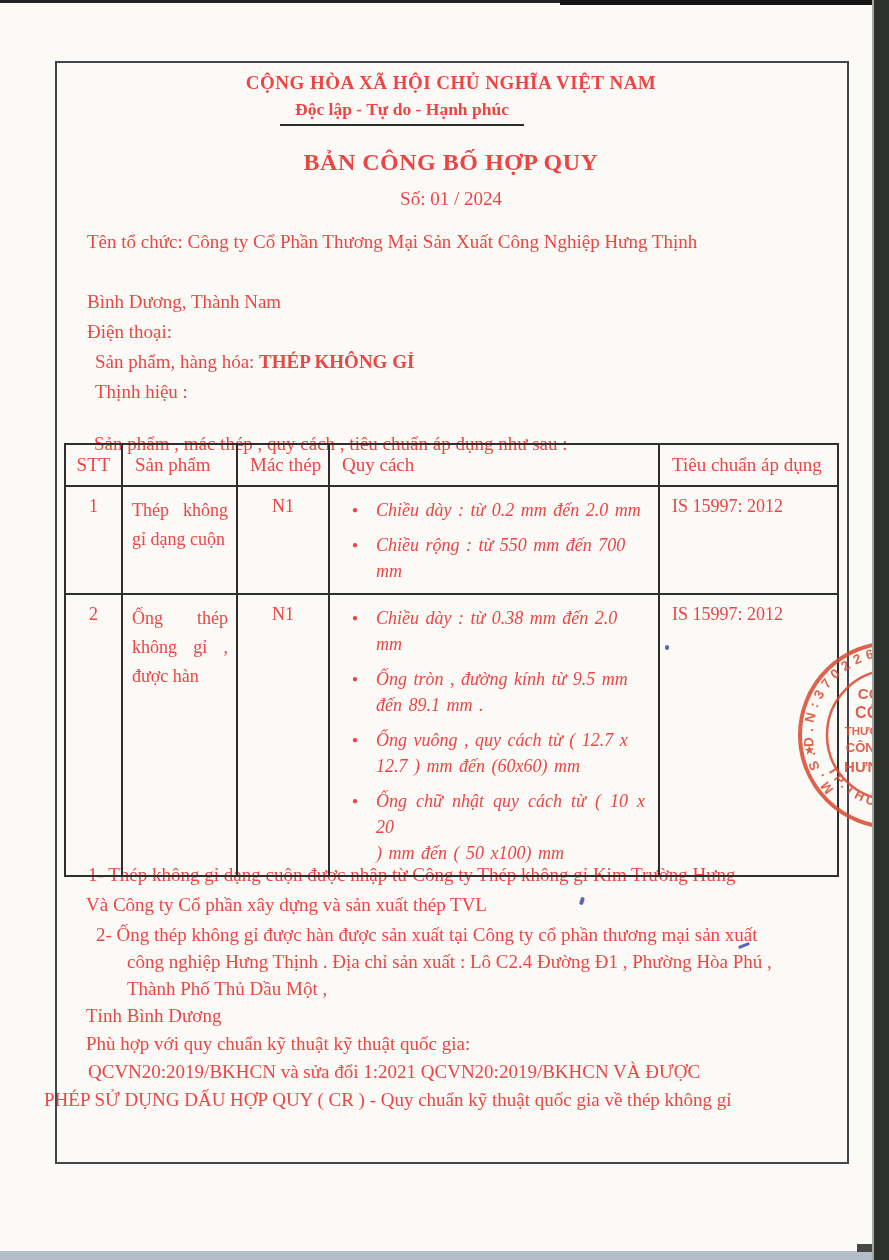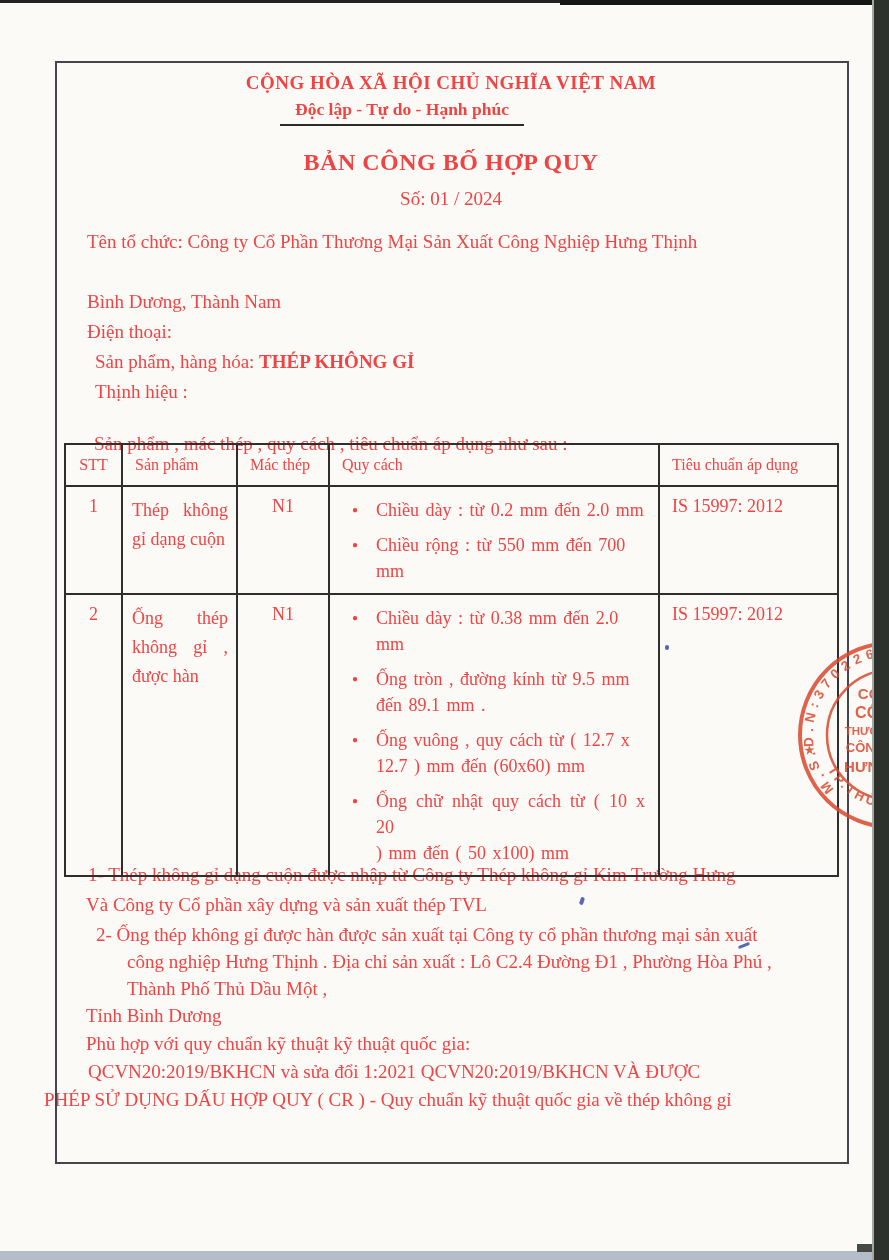--- a/index.html
+++ b/index.html
@@ -30,32 +30,32 @@
   .doc-number{top:188px;font-size:19px;height:26px;}
   
   .bline{font-size:19px;height:30px;line-height:28px;overflow:hidden;white-space:nowrap;}
   .fj{text-align:justify;white-space:normal;}
   .fj::after{content:"";display:inline-block;width:100%;height:0;line-height:0;vertical-align:top;}
   .bold{font-weight:bold;}
   
   .spec-table{left:64px;top:443px;z-index:1;}
   table{border-collapse:collapse;table-layout:fixed;width:773px;font-size:18px;}
   th,td{border:2px solid #2e2e2e;vertical-align:top;font-weight:normal;}
-  th{height:40px;vertical-align:middle;text-align:left;padding:0 0 0 12px;font-size:16px;}
+  th{height:40px;vertical-align:middle;text-align:left;padding:0 0 0 12px;font-size:19px;}
   th.c-stt{text-align:center;padding:0;}
   td.c-stt{text-align:center;padding-top:9px;}
   td.c-sp{text-align:justify;padding:9px 8px 0 9px;line-height:29px;}
   td.c-mt{text-align:center;padding-top:9px;}
   td.c-qc{padding:10px 4px 0 0;}
   td.c-tc{padding:9px 0 0 12px;}
   tr.r1 td{height:93px;}
   tr.r2 td{height:230px;}
   td.c-qc ul{margin:0;padding:0 0 0 46px;list-style:none;}
   td.c-qc li{position:relative;margin:0 9px 9px 0;text-align:justify;
-    white-space:pre-line;line-height:26px;word-spacing:2px;}
+    white-space:pre-line;line-height:26px;word-spacing:2px;font-style:italic;}
   td.c-qc li::before{content:"●";position:absolute;left:-24px;top:0;font-size:10px;line-height:26px;}
   
   .nline{font-size:19px;height:28px;line-height:26px;overflow:hidden;white-space:nowrap;}
   
   .stamp{left:792px;top:635px;z-index:3;opacity:.85;overflow:visible;}
   .stamp text{fill:#d9482f;font-family:"Liberation Sans","DejaVu Sans",sans-serif;font-weight:bold;}
   .stamp .ring{stroke:#d9482f;fill:none;}
   
   .ink{background:#3043a6;border-radius:2px;opacity:.8;z-index:4;}
 </style>

